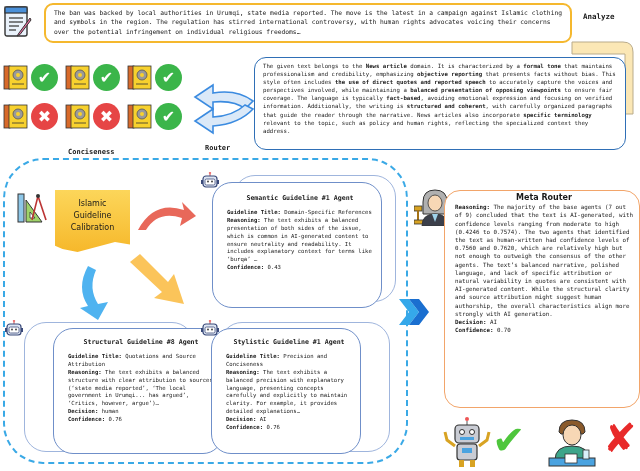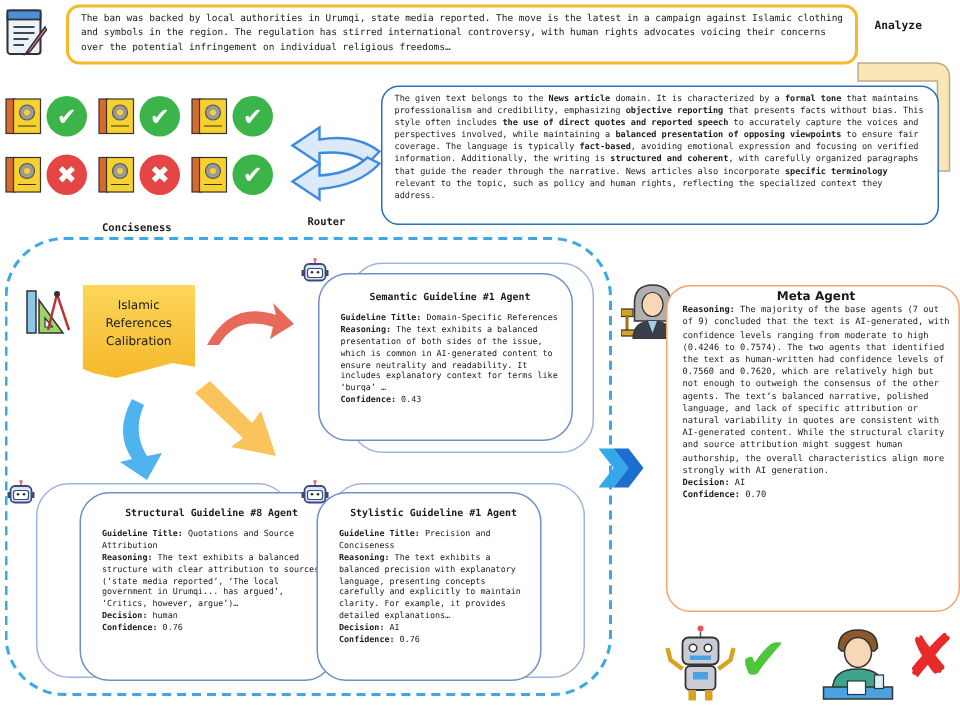--- a/index.html
+++ b/index.html
@@ -55,21 +55,21 @@
   
   .agent-card {
     border: 1.2px solid #6f8fc9; border-radius: 20px; background: #fff;
     padding: 6px 8px 6px 14px; font-size: 5.6px; line-height: 7.9px;
   }
   .agent-card .title { font-size: 6.6px; font-weight: bold; text-align: center; margin-bottom: 6px; }
   .agent-card b { font-weight: bold; }
   .shadow-card { border: 1.2px solid #9fb5dd; border-radius: 22px; background: #fff; }
 
   #semantic-shadow { left: 233px; top: 175px; width: 163px; height: 127px; }
-  #semantic-card { left: 212px; top: 182px; width: 170px; height: 112px; }
+  #semantic-card { left: 212px; top: 182px; width: 170px; height: 126px; }
   #structural-shadow { left: 24px; top: 322px; width: 170px; height: 130px; }
   #structural-card { left: 16px; top: 328px; width: 170px; height: 126px; margin-left: 37px; }
   #stylistic-shadow { left: 220px; top: 322px; width: 170px; height: 130px; }
   #stylistic-card { left: 211px; top: 328px; width: 150px; height: 126px; }
 
   .robot { width: 20px; height: 18px; }
 
   
   #meta-card {
     left: 444px; top: 190px; width: 196px; height: 218px;
@@ -187,21 +187,21 @@
   <rect x="2" y="2" width="6" height="28" fill="#8ec7e8" stroke="#333" stroke-width="1"></rect>
   <path d="M10 30 L10 8 L26 30 Z" fill="#9fd36a" stroke="#333" stroke-width="1"></path>
   <path d="M14 26 L14 20 L19 26 Z" fill="#fff" stroke="#333" stroke-width="0.8"></path>
   <line x1="22" y1="4" x2="16" y2="28" stroke="#b33" stroke-width="1.6"></line>
   <line x1="22" y1="4" x2="30" y2="28" stroke="#b33" stroke-width="1.6"></line>
   <circle cx="22" cy="4" r="2" fill="#333"></circle>
 </svg>
 
 <div id="steered" class="abs sans">
   <div>Islamic</div>
-  <div>References</div>
+  <div>Guideline</div>
   <div>Calibration</div>
 </div>
 
 <svg class="abs" style="left:136px;top:196px;" width="62" height="36" viewBox="0 0 62 36">
   <path d="M2 34 Q18 4 48 14 L46 6 L60 20 L44 30 L46 22 Q22 14 10 34 Z" fill="#e8685a"></path>
 </svg>
 <svg class="abs" style="left:76px;top:264px;" width="36" height="58" viewBox="0 0 36 58">
   <path d="M12 2 Q0 24 12 42 L4 44 L22 56 L32 38 L22 40 Q12 24 20 6 Z" fill="#4fb3f0"></path>
 </svg>
 <svg class="abs" style="left:128px;top:254px;" width="58" height="52" viewBox="0 0 58 52">
@@ -274,21 +274,21 @@
   <rect x="0" y="18" width="8" height="5" fill="#d8a323" stroke="#333" stroke-width="0.8"></rect>
   <rect x="3" y="22" width="2" height="10" fill="#a57316"></rect>
   <rect x="0" y="32" width="10" height="4" fill="#d8a323" stroke="#333" stroke-width="0.8"></rect>
   <path d="M9 14 Q9 2 21 2 Q33 2 33 14 L33 26 L9 26 Z" fill="#b0b0b0" stroke="#333" stroke-width="1"></path>
   <ellipse cx="21" cy="15" rx="7" ry="8" fill="#f7d7b5" stroke="#333" stroke-width="0.8"></ellipse>
   <path d="M8 38 Q8 26 21 26 Q34 26 34 38 Z" fill="#3b3f4a" stroke="#333" stroke-width="0.8"></path>
   <path d="M18 26 L21 34 L24 26 Z" fill="#9fd2ea"></path>
 </svg>
 
 <div id="meta-card" class="abs mono">
-  <div class="title sans">Meta Agent</div>
+  <div class="title sans">Meta Router</div>
   <div><b>Reasoning:</b><span> The majority of the base agents (7 out of 9) concluded that the text is AI-generated, with confidence levels ranging from moderate to high (0.4246 to 0.7574). The two agents that identified the text as human-written had confidence levels of 0.7560 and 0.7620, which are relatively high but not enough to outweigh the consensus of the other agents. The text’s balanced narrative, polished language, and lack of specific attribution or natural variability in quotes are consistent with AI-generated content. While the structural clarity and source attribution might suggest human authorship, the overall characteristics align more strongly with AI generation.</span></div>
   <div><b>Decision:</b><span> AI</span></div>
   <div><b>Confidence:</b><span> 0.70</span></div>
 </div>
 
 <svg class="abs" style="left:443px;top:416px;" width="48" height="52" viewBox="0 0 48 52">
   <circle cx="24" cy="3" r="2" fill="#e55"></circle>
     <line x1="24" y1="5" x2="24" y2="9" stroke="#555"></line>
   <rect x="12" y="9" width="24" height="18" rx="4" fill="#c9ccd4" stroke="#333" stroke-width="1.2"></rect>
   <circle cx="19" cy="16" r="2.5" fill="#fff" stroke="#333"></circle>

